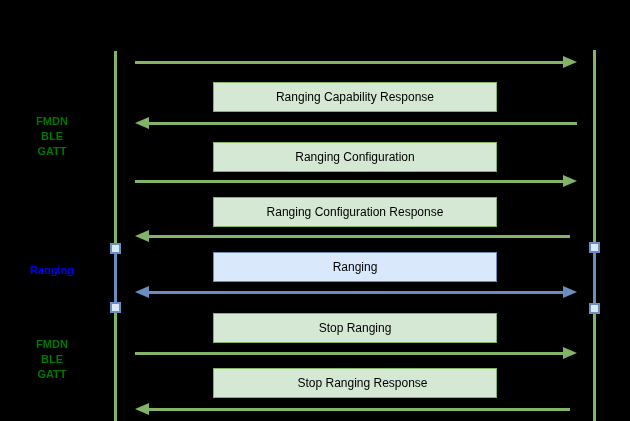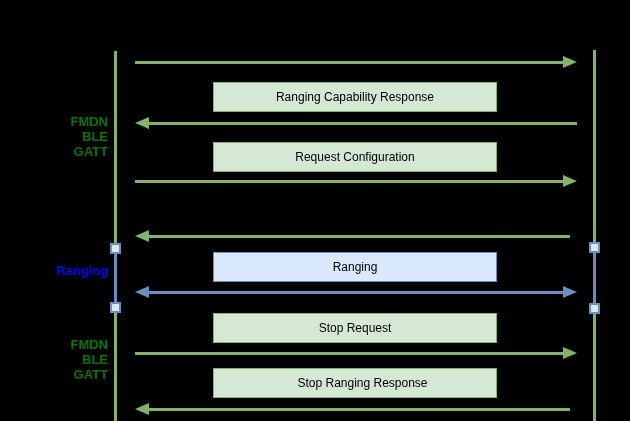--- a/index.html
+++ b/index.html
@@ -24,22 +24,22 @@
   }
   .msg.blue{background:#dae8fc;border-color:#6c8ebf;}
   .shaft{position:absolute;height:3px;background:#82b366;}
   .shaft.blue{background:#6c8ebf;}
   .head{position:absolute;width:0;height:0;border-top:6px solid transparent;border-bottom:6px solid transparent;}
   .head.r{border-left:14px solid #82b366;}
   .head.l{border-right:14px solid #82b366;}
   .head.r.blue{border-left-color:#6c8ebf;}
   .head.l.blue{border-right-color:#6c8ebf;}
   .lane-label{
-    position:absolute;left:20px;width:88px;text-align:right;
-    font-weight:bold;font-size:13px;line-height:15px;
+    position:absolute;left:8px;width:88px;text-align:center;
+    font-weight:bold;font-size:11px;line-height:15px;
   }
   .lane-label.green{color:#007700;}
   .lane-label.blue{color:#0000ff;}
   .lane-label span{display:block;}
 </style>
 </head>
 <body>
 
 <div class="canvas">
 
@@ -67,33 +67,34 @@
     <span>GATT</span>
   </div>
 
   <div class="shaft" style="left:135px;top:61px;width:428px;"></div>
   <div class="head r" style="left:563px;top:56px;"></div>
 
   <div class="msg" style="top:82px;">Ranging Capability Response</div>
   <div class="head l" style="left:135px;top:117px;"></div>
   <div class="shaft" style="left:149px;top:122px;width:428px;"></div>
 
-  <div class="msg" style="top:142px;">Request Configuration</div>
+  <div class="msg" style="top:142px;">Ranging Configuration</div>
   <div class="shaft" style="left:135px;top:180px;width:428px;"></div>
   <div class="head r" style="left:563px;top:175px;"></div>
 
+  <div class="msg" style="top:197px;">Ranging Configuration Response</div>
   <div class="head l" style="left:135px;top:230px;"></div>
   <div class="shaft" style="left:149px;top:235px;width:421px;"></div>
 
   <div class="msg blue" style="top:252px;">Ranging</div>
   <div class="head l blue" style="left:135px;top:286px;"></div>
   <div class="shaft blue" style="left:149px;top:291px;width:414px;"></div>
   <div class="head r blue" style="left:563px;top:286px;"></div>
 
-  <div class="msg" style="top:313px;">Stop Request</div>
+  <div class="msg" style="top:313px;">Stop Ranging</div>
   <div class="shaft" style="left:135px;top:352px;width:428px;"></div>
   <div class="head r" style="left:563px;top:347px;"></div>
 
   <div class="msg" style="top:368px;padding-left:15px;">Stop Ranging Response</div>
   <div class="head l" style="left:135px;top:403px;"></div>
   <div class="shaft" style="left:149px;top:408px;width:421px;"></div>
 
 </div>
 
 </body></html>

